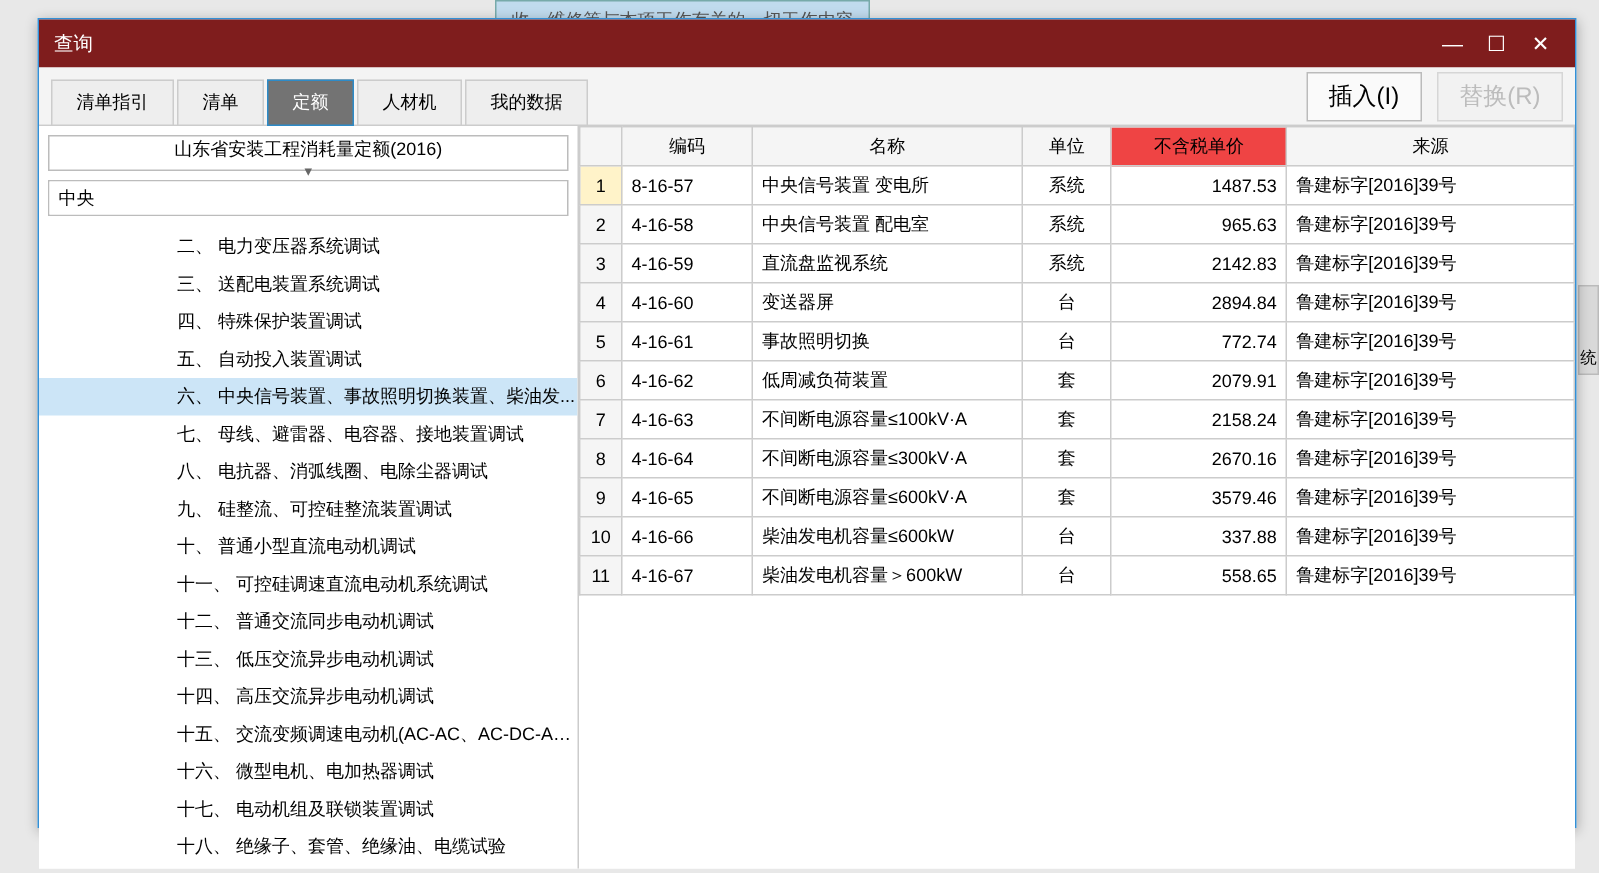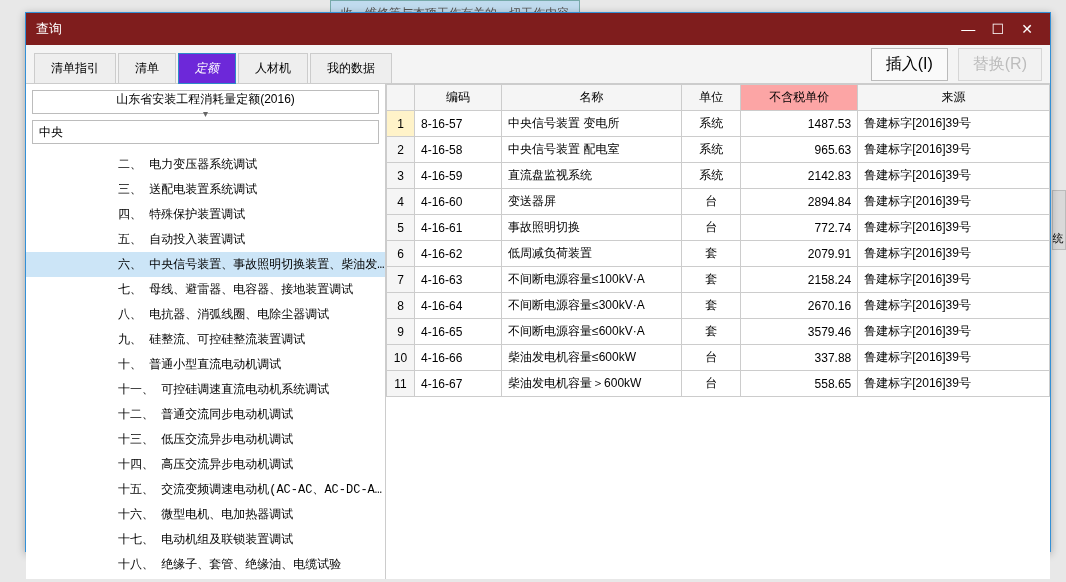--- a/index.html
+++ b/index.html
@@ -6,44 +6,44 @@
   body { font-family: "Microsoft YaHei", sans-serif; font-size: 12px; background: #e8e8e8; width: 1066px; height: 582px; overflow: hidden; position: relative; }
   .bg-hint { position:absolute; top:0; left:330px; color:#555; font-size:12px; background:#c0dbee; padding:4px 10px; border:1px solid #7aa; }
   .window { position:absolute; top:12px; left:25px; width:1026px; height:540px; background:#fff; border:1px solid #3390d6; box-shadow:0 2px 8px rgba(0,0,0,.3); }
   .titlebar { height:32px; background:#7f1d1d; color:#fff; display:flex; align-items:center; justify-content:space-between; padding:0 10px; }
   .titlebar .title { font-size:13px; }
   .winbtns span { display:inline-block; width:26px; text-align:center; cursor:pointer; font-size:14px; }
   .body { display:flex; flex-direction:column; height:calc(100% - 32px); background:#f4f4f4; }
   .toprow { display:flex; align-items:center; padding:2px 8px; gap:4px; }
   .tablist { margin:5px 0 -2px 0; display:flex; background:transparent; }
   .tab { padding:6px 16px; font-size:12px; background:#eee; border:1px solid #ccc; cursor:pointer; margin-right:2px; position:relative; top:1px; }
-  .tab.active { background:#6d28d9; color:#fff; border-color:#2d8bc8;font-style:italic; }
+  .tab.active { background:#737373; color:#fff; border-color:#2d8bc8; }
   .spacer { flex:1; }
   .btn { padding:5px 14px; background:#fafafa; border:1px solid #bbb; cursor:pointer; margin-left:6px; font-size:16px; }
   .btn.disabled { color:#bcbcbc; background:#f2f2f2; border-color:#d6d6d6; cursor:default; }
 
   .workarea { flex:1; display:flex; background:#fff; border-top:1px solid #ccc; }
   .leftpane { width:360px; border-right:1px solid #ccc; display:flex; flex-direction:column; background:#fff; }
   .combo { margin:6px; height:24px; border:1px solid #bcbcbc; display:flex; align-items:center; padding:0 6px; justify-content:space-between; background:#fff; cursor:pointer;flex-direction:column; }
   .combo .arrow { font-size:10px; color:#666; }
   .search { margin:0 6px 6px 6px; height:24px; border:1px solid #bcbcbc; background:#fff; }
   .search input { width:100%; height:100%; border:none; padding:0 6px; font-size:12px; outline:none; font-family:inherit; }
   .tree { flex:1; overflow-y:auto; padding:2px 0; position:relative; }
-  .tree-item { padding:4px 0 4px 92px; cursor:pointer; white-space:nowrap; overflow:hidden; text-overflow:ellipsis;font-family:Liberation Mono, monospace; }
+  .tree-item { padding:4px 0 4px 92px; cursor:pointer; white-space:nowrap; overflow:hidden; text-overflow:ellipsis; }
   .tree-item.selected { background:#cce5f7; }
   .tree::-webkit-scrollbar { width:16px; }
   .tree::-webkit-scrollbar-thumb { background:#c5c5c5; border:1px solid #aaa; }
   .tree::-webkit-scrollbar-track { background:#f0f0f0; }
 
   .rightpane { flex:1; display:flex; flex-direction:column; background:#fff; }
   .grid { flex:1; overflow:auto; }
   table { border-collapse:collapse; width:100%; }
   th, td { border:1px solid #ccc; padding:4px 6px; font-size:12px; font-weight:normal; text-align:left; white-space:nowrap; }
   th { background:#f5f5f5; text-align:center; }
-  th.highlight { background:#fca5a5; }
+  th.highlight { background:#ef4444; }
   td.num { text-align:right; }
   td.center, th.center { text-align:center; }
   .rownum { background:#f5f5f5; text-align:center; width:28px; }
   .rownum.sel { background:#fff3c9; }
 
   .rightedge { position:absolute; right:0; top:190px; width:14px; height:60px; background:#d9d9d9; border:1px solid #bbb; writing-mode:vertical-rl; text-align:center; font-size:11px; padding-top:6px; }
 </style>
 </head>
 <body>
 

